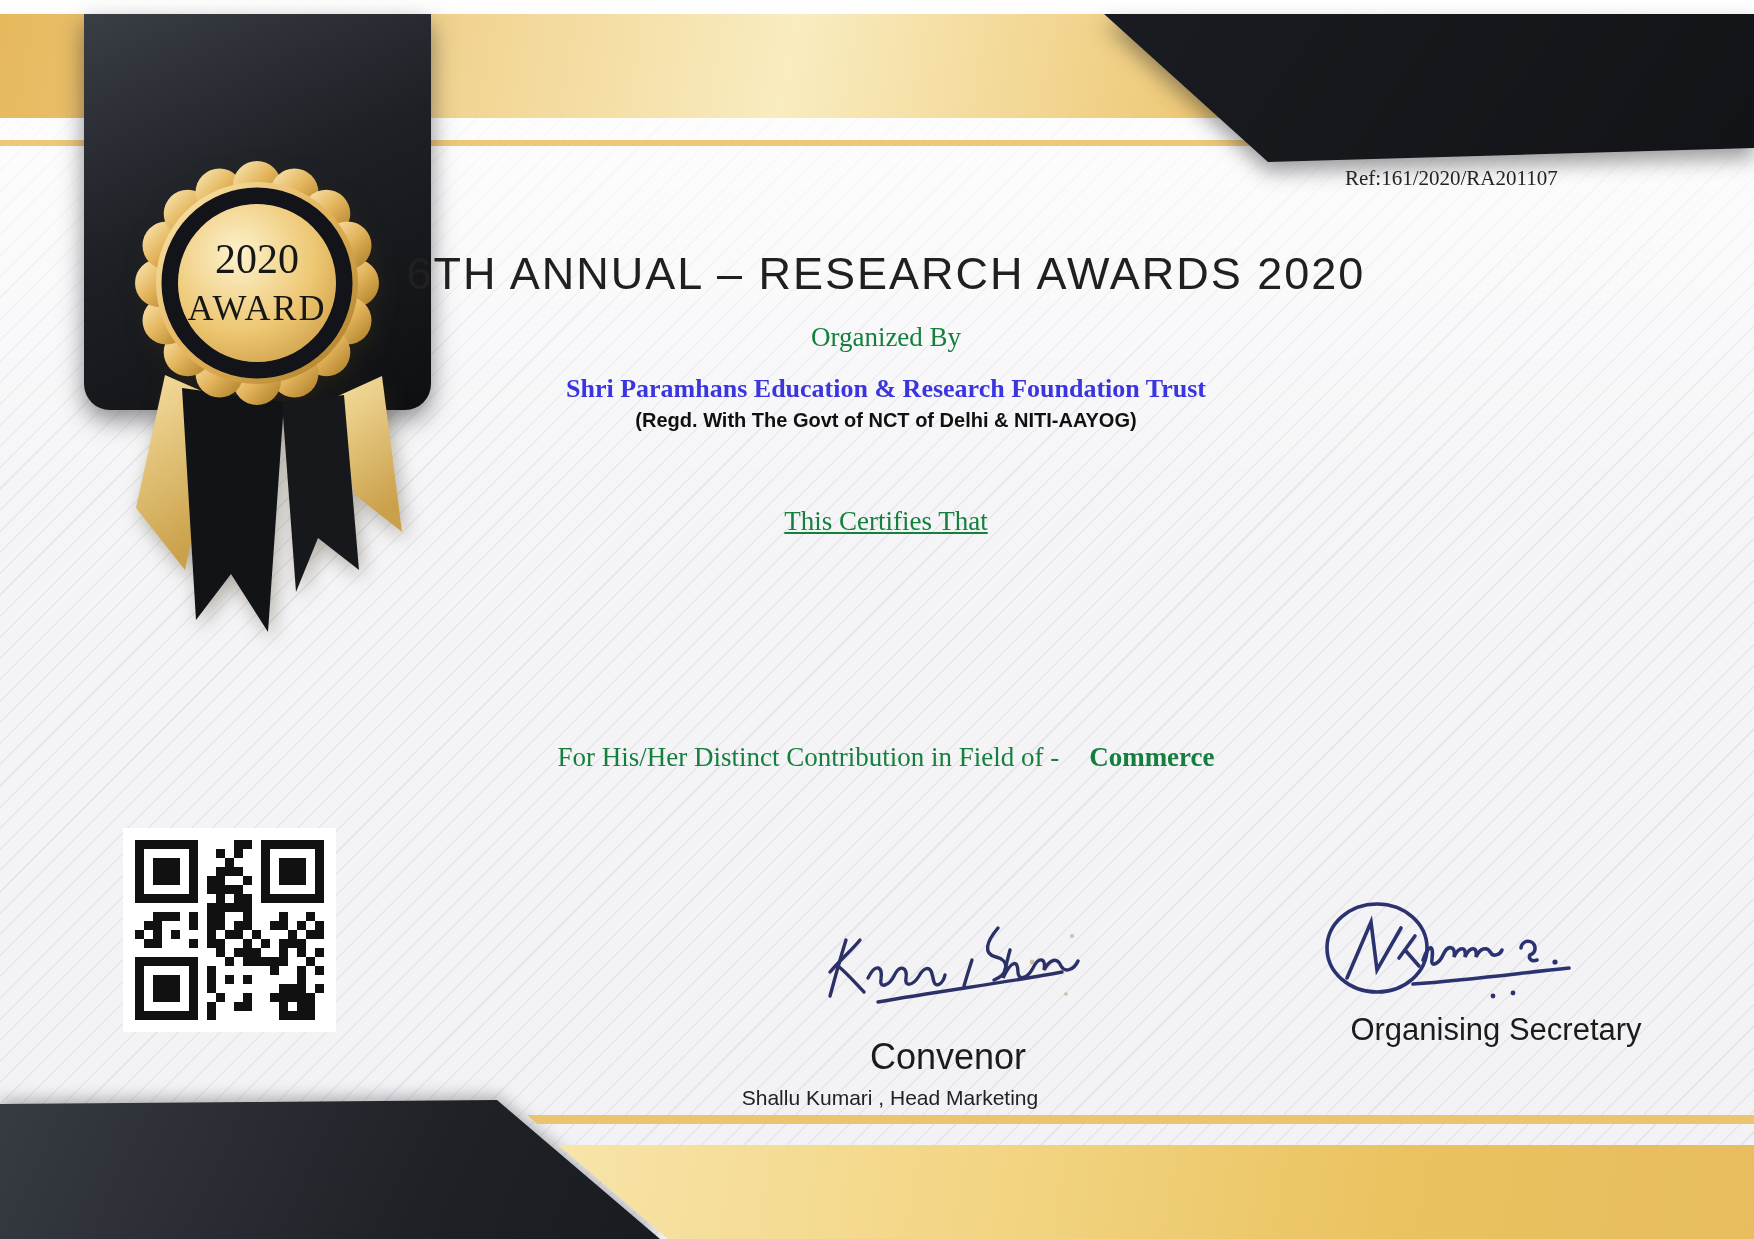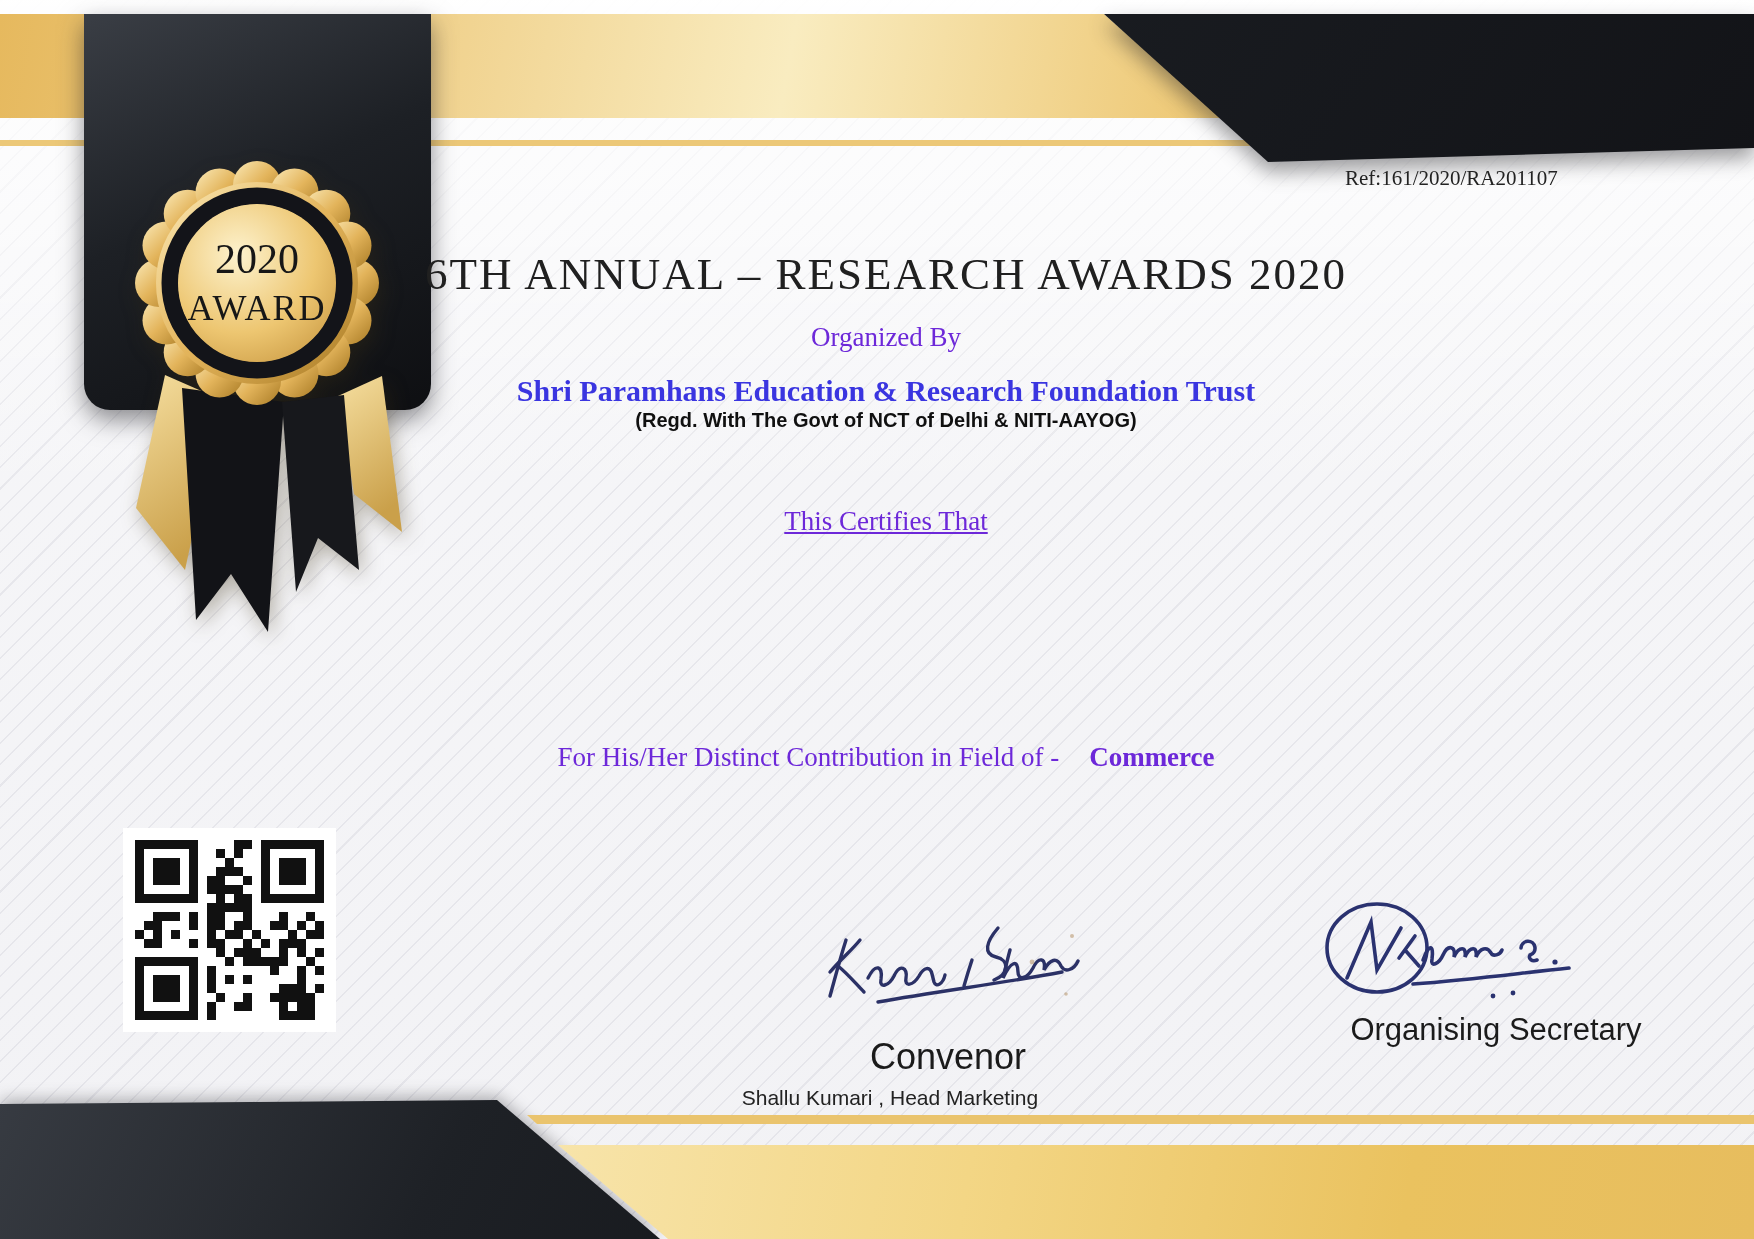--- a/index.html
+++ b/index.html
@@ -35,25 +35,25 @@
   .corner-bl{position:absolute;inset:0;
     background:linear-gradient(115deg,#383c43 0%,#1e2126 50%,#14161a 100%);
     clip-path:polygon(0 44px,497px 40px,660px 179px,0 179px);}
   .gold-line-bottom{position:absolute;left:0;top:1115px;width:1754px;height:9px;background:#eac46e;
     clip-path:polygon(527px 0,1754px 0,1754px 9px,537px 9px);}
   .gold-band-bottom{position:absolute;left:0;top:1145px;width:1754px;height:94px;
     background:linear-gradient(100deg,#f0cf8d 0%,#f8e6af 28%,#f3d685 55%,#eac25f 80%,#e7bd5e 100%);
     clip-path:polygon(558px 0,1754px 0,1754px 94px,668px 94px);}
 
   
-  .cline{position:absolute;left:86px;width:1600px;text-align:center;color:#6d28d9;}
+  .cline{position:absolute;left:86px;width:1600px;text-align:center;color:#15803d;}
   .ref{position:absolute;left:1345px;top:166px;font-family:"Liberation Serif",serif;font-size:21px;color:#222;}
-  .title{top:248px;font-size:45px;letter-spacing:2px;color:#202020;font-family:Liberation Serif, serif;}
+  .title{top:248px;font-size:45px;letter-spacing:2px;color:#202020;font-family:Liberation Sans, sans-serif;}
   .organized{top:322px;font-family:"Liberation Serif",serif;font-size:27px;}
-  .orgname{top:374px;font-family:"Liberation Serif",serif;font-size:30px;font-weight:bold;color:#3a35e0;}
+  .orgname{top:374px;font-family:"Liberation Serif",serif;font-size:26px;font-weight:bold;color:#3a35e0;}
   .regd{top:409px;font-size:20px;font-weight:bold;color:#101010;}
   .certifies{top:506px;font-family:"Liberation Serif",serif;font-size:27px;text-decoration:underline;}
   .recipient{top:574px;font-family:"Liberation Serif",serif;font-size:33px;font-weight:bold;
     color:#ee1b1b;letter-spacing:1px;}
   .awarded,.field,.held{font-family:"Liberation Serif",serif;font-size:27px;}
   .awarded{top:658px;}
   .field{top:742px;}
   .held{top:812px;font-weight:bold;}
   .bold{font-weight:bold;}
   .gap{display:inline-block;width:30px;}

